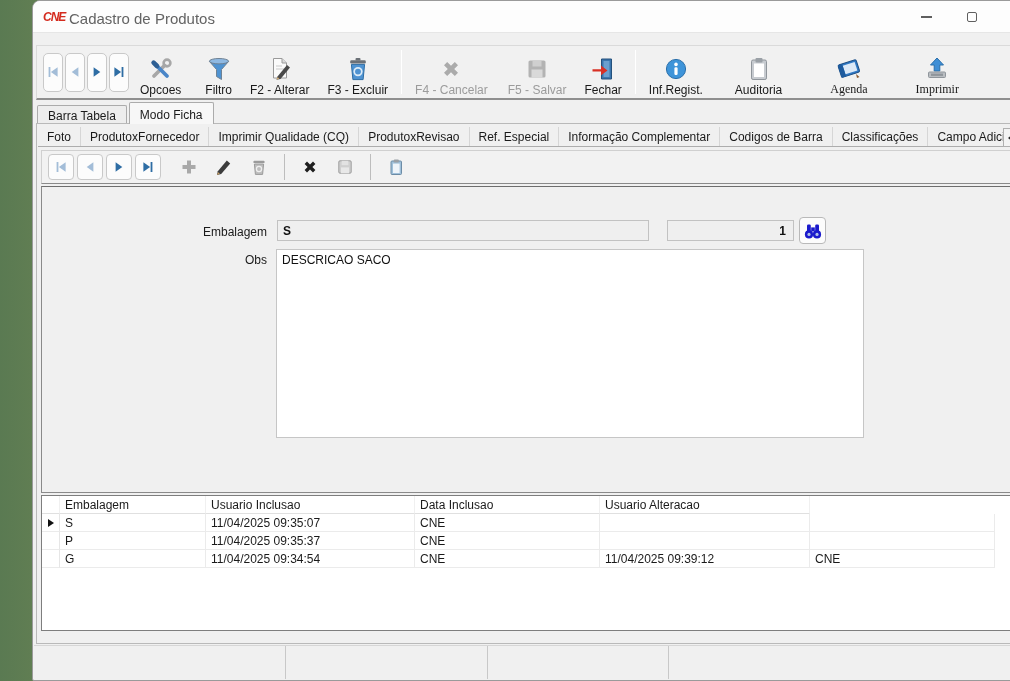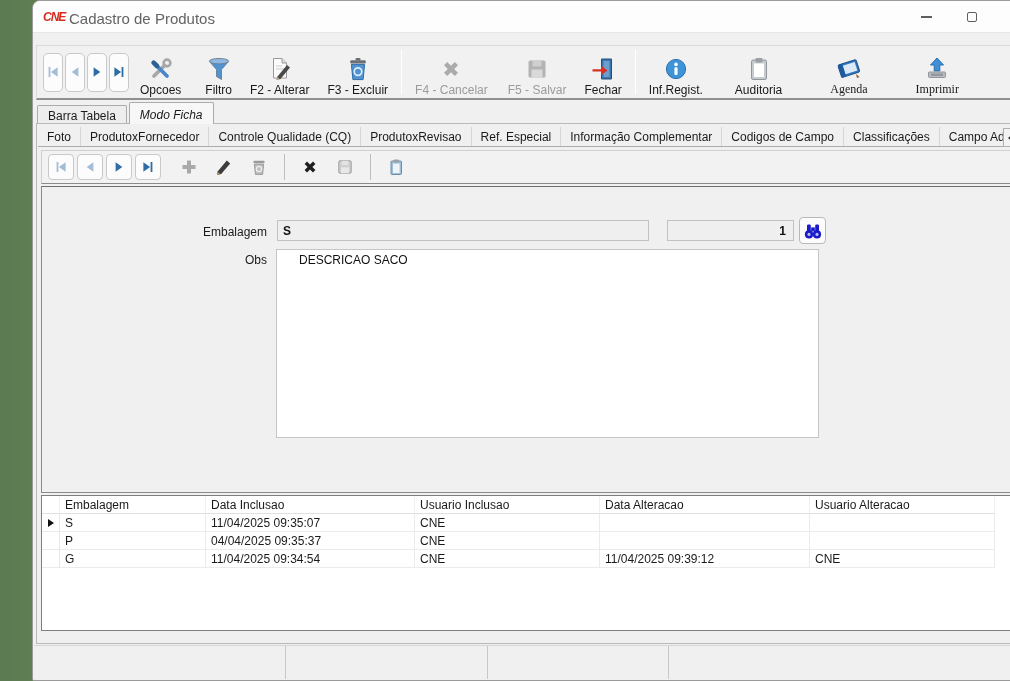--- a/index.html
+++ b/index.html
@@ -45,21 +45,21 @@
   .tbtn.disabled .tlabel { color:#9b9b9b; }
   .tsep { width:1px; height:44px; background:#c4c4c4; border-right:1px solid #fff; margin:0 8px; }
   .ml14{margin-left:14px;} .ml8{margin-left:8px;} .ml10{margin-left:10px;}
   .ml22{margin-left:22px;} .ml38{margin-left:38px;font-family:Liberation Serif, serif;} .ml6{margin-left:6px;}
   
   .strip1 { position:absolute; left:2px; top:101px; height:22px; display:flex; align-items:flex-end; }
   .mtab {
     padding:3px 10px 3px; margin-left:2px; border:1px solid #ababab; border-bottom:none;
     border-radius:2px 2px 0 0; background:#ededed; color:#1a1a1a; cursor:pointer; height:19px;
   }
-  .mtab.selected { background:#f7f7f7; height:22px; padding-top:5px; position:relative; z-index:3;font-style:italic; }
+  .mtab.selected { background:#f7f7f7; height:22px; padding-top:5px; position:relative; z-index:3; }
   .page-frame { position:absolute; left:3px; right:3px; top:122px; height:521px; border:1px solid #b9b9b9; background:#f0f0f0; }
   
   .strip2 { position:absolute; left:5px; right:30px; top:124px; height:22px; display:flex; align-items:flex-end; border-bottom:1px solid #adadad; }
   .dtab {
     padding:3px 9px; height:19px; color:#1a1a1a; border-right:1px solid #d6d6d6; cursor:pointer; white-space:nowrap;
   }
   .dtab.selected {
     background:#fcfcfc; border:1px solid #adadad; border-bottom:none; border-radius:3px 3px 0 0;
     height:23px; padding-top:4px; margin-bottom:-1px; position:relative; z-index:2;
   }
@@ -88,23 +88,23 @@
   .flabel { position:absolute; text-align:right; color:#1a1a1a; }
   .lab-emb { left:60px; top:38px; width:165px; }
   .lab-obs { left:60px; top:66px; width:165px; }
   .field {
     position:absolute; height:21px; background:#efefef; border:1px solid #c2c2c2;
     font-family:"Liberation Sans","DejaVu Sans",sans-serif; font-size:12px; font-weight:bold; color:#111;
   }
   .f-emb { left:235px; top:33px; width:372px; padding:0 5px; }
   .f-code { left:625px; top:33px; width:127px; padding:0 7px; text-align:right; }
   .f-obs {
-    position:absolute; left:234px; top:62px; width:543px; height:189px;
+    position:absolute; left:234px; top:62px; width:588px; height:189px;
     background:#fff; border:1px solid #c6c6c6; resize:none; overflow:hidden;
-    font-family:"Liberation Sans","DejaVu Sans",sans-serif; font-size:12px; color:#111; padding:3px 22px;
+    font-family:"Liberation Sans","DejaVu Sans",sans-serif; font-size:12px; color:#111; padding:3px 5px;
   }
   .binocbtn {
     position:absolute; left:757px; top:30px; width:27px; height:27px;
     background:#fcfcfc; border:1px solid #b9b9b9; border-radius:4px;
     display:flex; align-items:center; justify-content:center; cursor:pointer;
   }
   .binocbtn svg { width:18px; height:18px; }
   
   .gridpanel {
     position:absolute; left:8px; top:494px; width:991px; height:136px;
@@ -298,25 +298,25 @@
   <div class="strip1">
     <div class="mtab">Barra Tabela</div>
     <div class="mtab selected">Modo Ficha</div>
   </div>
 
   <div class="page-frame"></div>
 
   <div class="strip2">
     <div class="dtab">Foto</div>
     <div class="dtab">ProdutoxFornecedor</div>
-    <div class="dtab">Controle Qualidade (CQ)</div>
+    <div class="dtab">Imprimir Qualidade (CQ)</div>
     <div class="dtab">ProdutoxRevisao</div>
     <div class="dtab">Ref. Especial</div>
     <div class="dtab">Informação Complementar</div>
-    <div class="dtab">Codigos de Campo</div>
+    <div class="dtab">Codigos de Barra</div>
     <div class="dtab">Classificações</div>
     <div class="dtab">Campo Adicional</div>
     <div class="dtab selected">Embalagem</div>
   </div>
   <div class="tabscroll">
     <div class="tsbtn">
         <span class="tri-l"></span>
       </div>
     <div class="tsbtn">
         <span class="tri-r"></span>
@@ -408,39 +408,38 @@
         </svg>
     </div>
     <div class="flabel lab-obs">Obs</div>
     <textarea class="f-obs" spellcheck="false" style="">DESCRICAO SACO</textarea>
   </div>
 
   <div class="gridpanel">
     <div class="grow ghead">
       <div class="gcell gsel"></div>
       <div class="gcell">Embalagem</div>
+      <div class="gcell">Usuario Inclusao</div>
       <div class="gcell">Data Inclusao</div>
-      <div class="gcell">Usuario Inclusao</div>
-      <div class="gcell">Data Alteracao</div>
       <div class="gcell">Usuario Alteracao</div>
     </div>
     <div class="grow">
       <div class="gcell gsel">
           <span class="rowarrow"></span>
         </div>
       <div class="gcell">S</div>
       <div class="gcell">11/04/2025 09:35:07</div>
       <div class="gcell">CNE</div>
       <div class="gcell"></div>
       <div class="gcell"></div>
     </div>
     <div class="grow">
       <div class="gcell gsel"></div>
       <div class="gcell">P</div>
-      <div class="gcell">04/04/2025 09:35:37</div>
+      <div class="gcell">11/04/2025 09:35:37</div>
       <div class="gcell">CNE</div>
       <div class="gcell"></div>
       <div class="gcell"></div>
     </div>
     <div class="grow">
       <div class="gcell gsel"></div>
       <div class="gcell">G</div>
       <div class="gcell">11/04/2025 09:34:54</div>
       <div class="gcell">CNE</div>
       <div class="gcell">11/04/2025 09:39:12</div>

